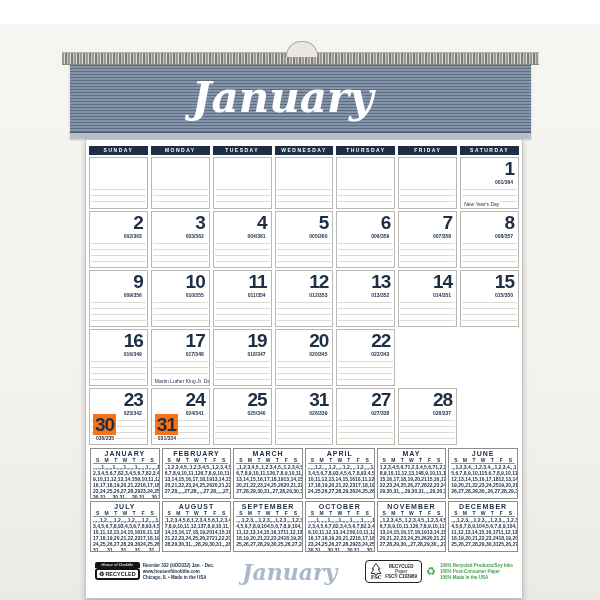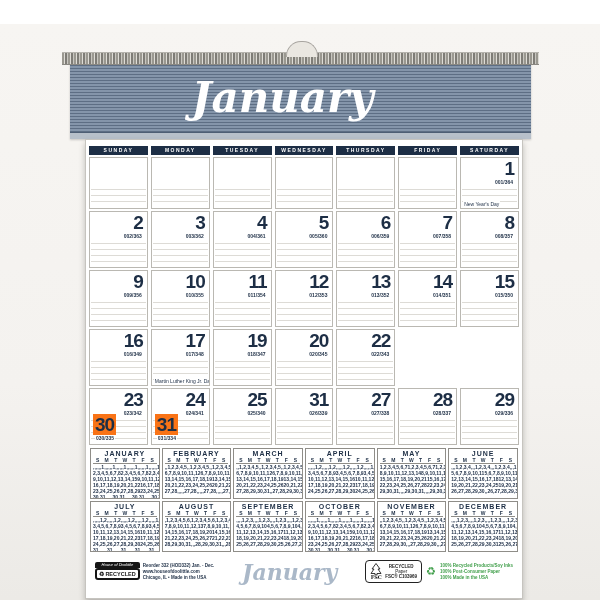--- a/index.html
+++ b/index.html
@@ -345,26 +345,20 @@
 
             </div>
 
             <div class="cell">
               <div class="rules"></div>
               <span class="big">28</span>
               <span class="sub">028/337</span>
 
             </div>
 
-            <div class="cell">
-              <div class="rules"></div>
-              <span class="big">29</span>
-              <span class="sub">029/336</span>
-
-            </div>
           </div>
       </div>
 
     <div class="minis">
 
         <div class="mc">
           <div class="mc-title">JANUARY</div>
           <div class="mc-head">
 
               <span>S</span>

